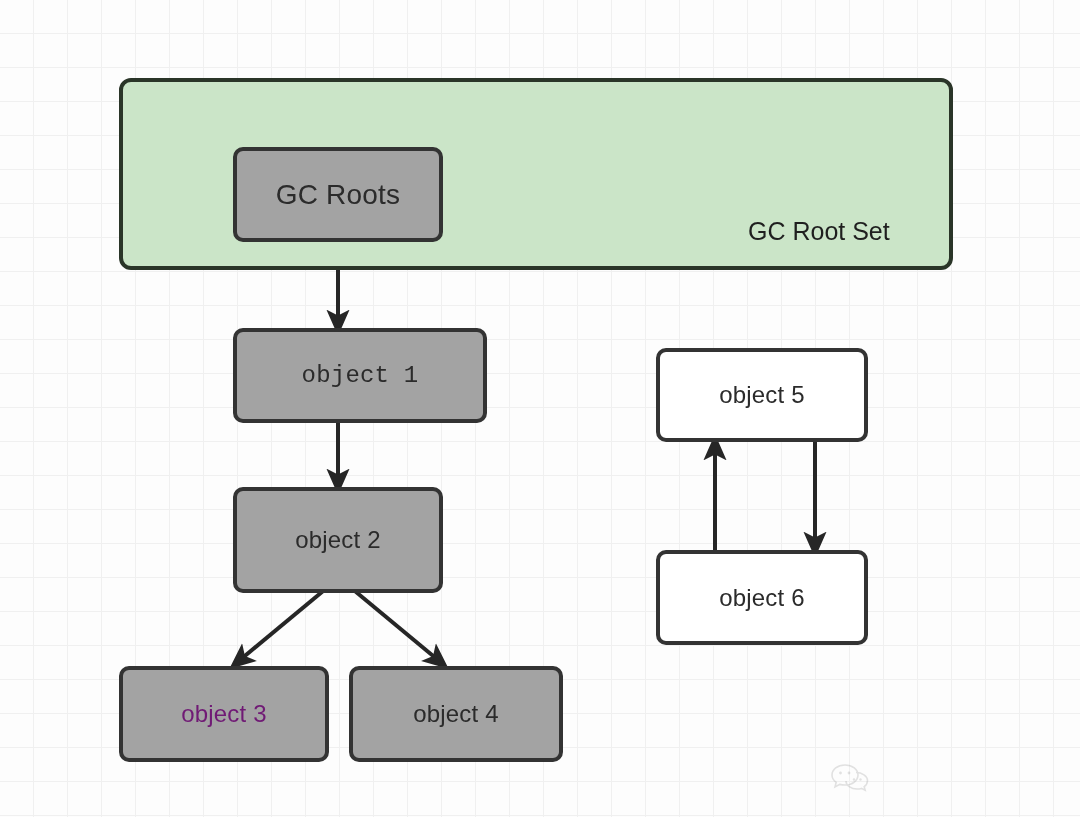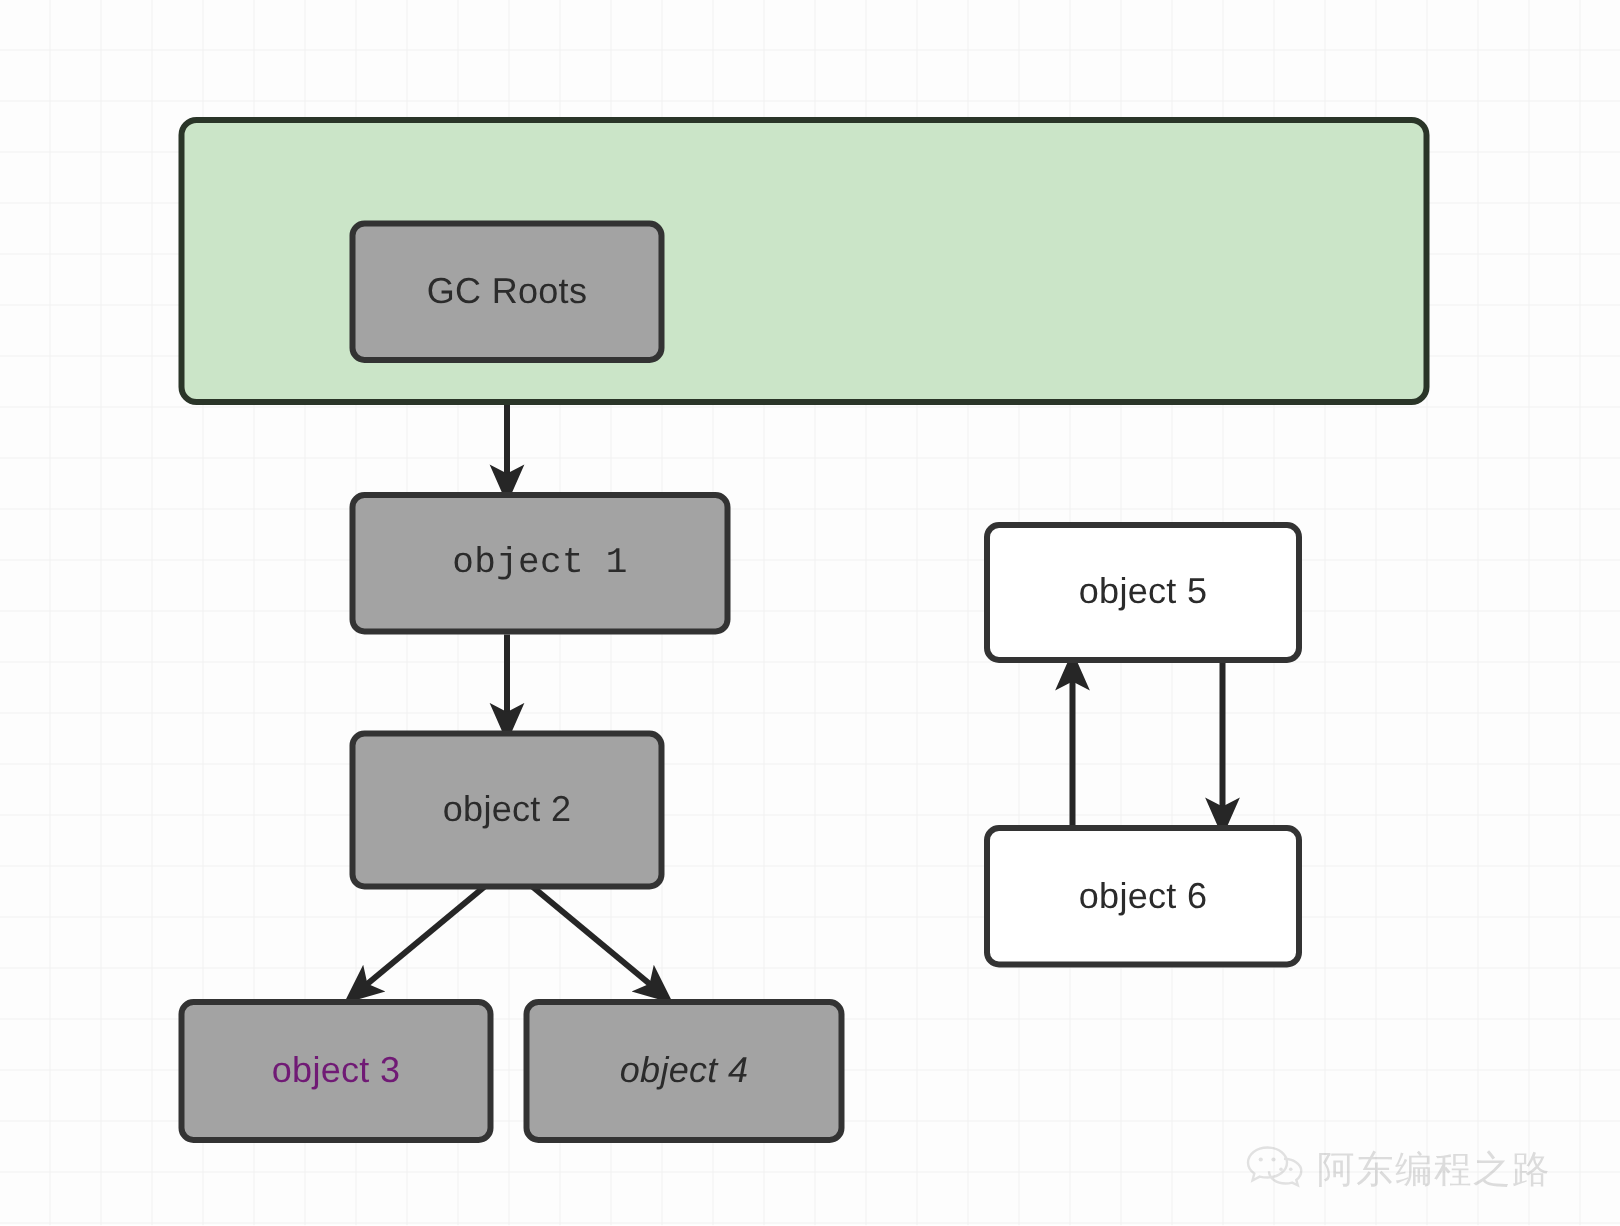--- a/index.html
+++ b/index.html
@@ -77,35 +77,36 @@
         <line x1="338" y1="242" x2="338" y2="322" stroke="#262626" stroke-width="4" marker-end="url(#arrowhead)"></line>
         <line x1="338" y1="423" x2="338" y2="481" stroke="#262626" stroke-width="4" marker-end="url(#arrowhead)"></line>
         <line x1="334" y1="582" x2="240" y2="660" stroke="#262626" stroke-width="4" marker-end="url(#arrowhead)"></line>
         <line x1="344" y1="582" x2="438" y2="660" stroke="#262626" stroke-width="4" marker-end="url(#arrowhead)"></line>
         <line x1="715" y1="550" x2="715" y2="448" stroke="#262626" stroke-width="4" marker-end="url(#arrowhead)"></line>
         <line x1="815" y1="442" x2="815" y2="544" stroke="#262626" stroke-width="4" marker-end="url(#arrowhead)"></line>
       </g>
   </svg>
 
   <div class="group-box" id="group-box" style="left: 119px; top: 78px; width: 834px; height: 192px; background: rgb(203, 229, 200); border: 4px solid rgb(42, 53, 40);"></div>
+  <div class="group-label" id="group-label" style="left: 748px; top: 231px; font-size: 25px; color: rgb(31, 31, 31); transform: translateY(-50%);">GC Root Set</div>
 
   <div id="nodes-layer">
-      <div class="node" style="left: 233px; top: 147px; width: 210px; height: 95px; background: rgb(163, 163, 163); border: 4px solid rgb(51, 51, 51); color: rgb(43, 43, 43); font-size: 24px;">
+      <div class="node" style="left: 233px; top: 147px; width: 210px; height: 95px; background: rgb(163, 163, 163); border: 4px solid rgb(51, 51, 51); color: rgb(43, 43, 43); font-size: 28px;">
         <span>GC Roots</span>
       </div>
       <div class="node" style="left: 233px; top: 328px; width: 254px; height: 95px; background: rgb(163, 163, 163); border: 4px solid rgb(51, 51, 51); color: rgb(43, 43, 43); font-size: 24px; font-family: Liberation Mono, monospace;">
         <span>object 1</span>
       </div>
       <div class="node" style="left: 233px; top: 487px; width: 210px; height: 106px; background: rgb(163, 163, 163); border: 4px solid rgb(51, 51, 51); color: rgb(43, 43, 43); font-size: 24px;">
         <span>object 2</span>
       </div>
       <div class="node" style="left: 119px; top: 666px; width: 210px; height: 96px; background: rgb(163, 163, 163); border: 4px solid rgb(51, 51, 51); color: #701a75; font-size: 24px;">
         <span>object 3</span>
       </div>
-      <div class="node" style="left: 349px; top: 666px; width: 214px; height: 96px; background: rgb(163, 163, 163); border: 4px solid rgb(51, 51, 51); color: rgb(43, 43, 43); font-size: 24px; font-style: italic;">
+      <div class="node" style="left: 349px; top: 666px; width: 214px; height: 96px; background: rgb(163, 163, 163); border: 4px solid rgb(51, 51, 51); color: rgb(43, 43, 43); font-size: 24px;">
         <span>object 4</span>
       </div>
       <div class="node" style="left: 656px; top: 348px; width: 212px; height: 94px; background: rgb(255, 255, 255); border: 4px solid rgb(51, 51, 51); color: rgb(43, 43, 43); font-size: 24px; justify-content: center;">
         <span>object 5</span>
       </div>
       <div class="node" style="left: 656px; top: 550px; width: 212px; height: 95px; background: rgb(255, 255, 255); border: 4px solid rgb(51, 51, 51); color: rgb(43, 43, 43); font-size: 24px;">
         <span>object 6</span>
       </div>
     </div>
 
@@ -113,16 +114,15 @@
     <span class="wm-icon">
       <svg width="40" height="30" viewBox="0 0 40 30" aria-hidden="true">
         <path d="M15 3 C7.5 3 2 7.6 2 13 C2 16 3.6 18.6 6.2 20.3 L5 25 L9.8 22.4 C11.4 22.8 13.2 23 15 23 C22.5 23 28 18.4 28 13 C28 7.6 22.5 3 15 3 Z" fill="none" stroke="#9a9a9a" stroke-width="1.6"></path>
         <circle cx="10.5" cy="11" r="1.4" fill="#9a9a9a"></circle>
         <circle cx="19" cy="11" r="1.4" fill="#9a9a9a"></circle>
         <path d="M26 10.5 C32 10.5 37.5 14 37.5 18.5 C37.5 21 36.2 23.2 34.2 24.6 L35.2 28.2 L31.4 26.4 C30 26.8 28.6 27 27 27 C21 27 16 23.4 16 18.9" fill="none" stroke="#9a9a9a" stroke-width="1.6"></path>
         <circle cx="24" cy="17.5" r="1.2" fill="#9a9a9a"></circle>
         <circle cx="30.5" cy="17.5" r="1.2" fill="#9a9a9a"></circle>
       </svg>
     </span>
-    <span class="watermark-text">阿东编程之路</span>
   </div>
 
 </div>
 
 </body></html>

